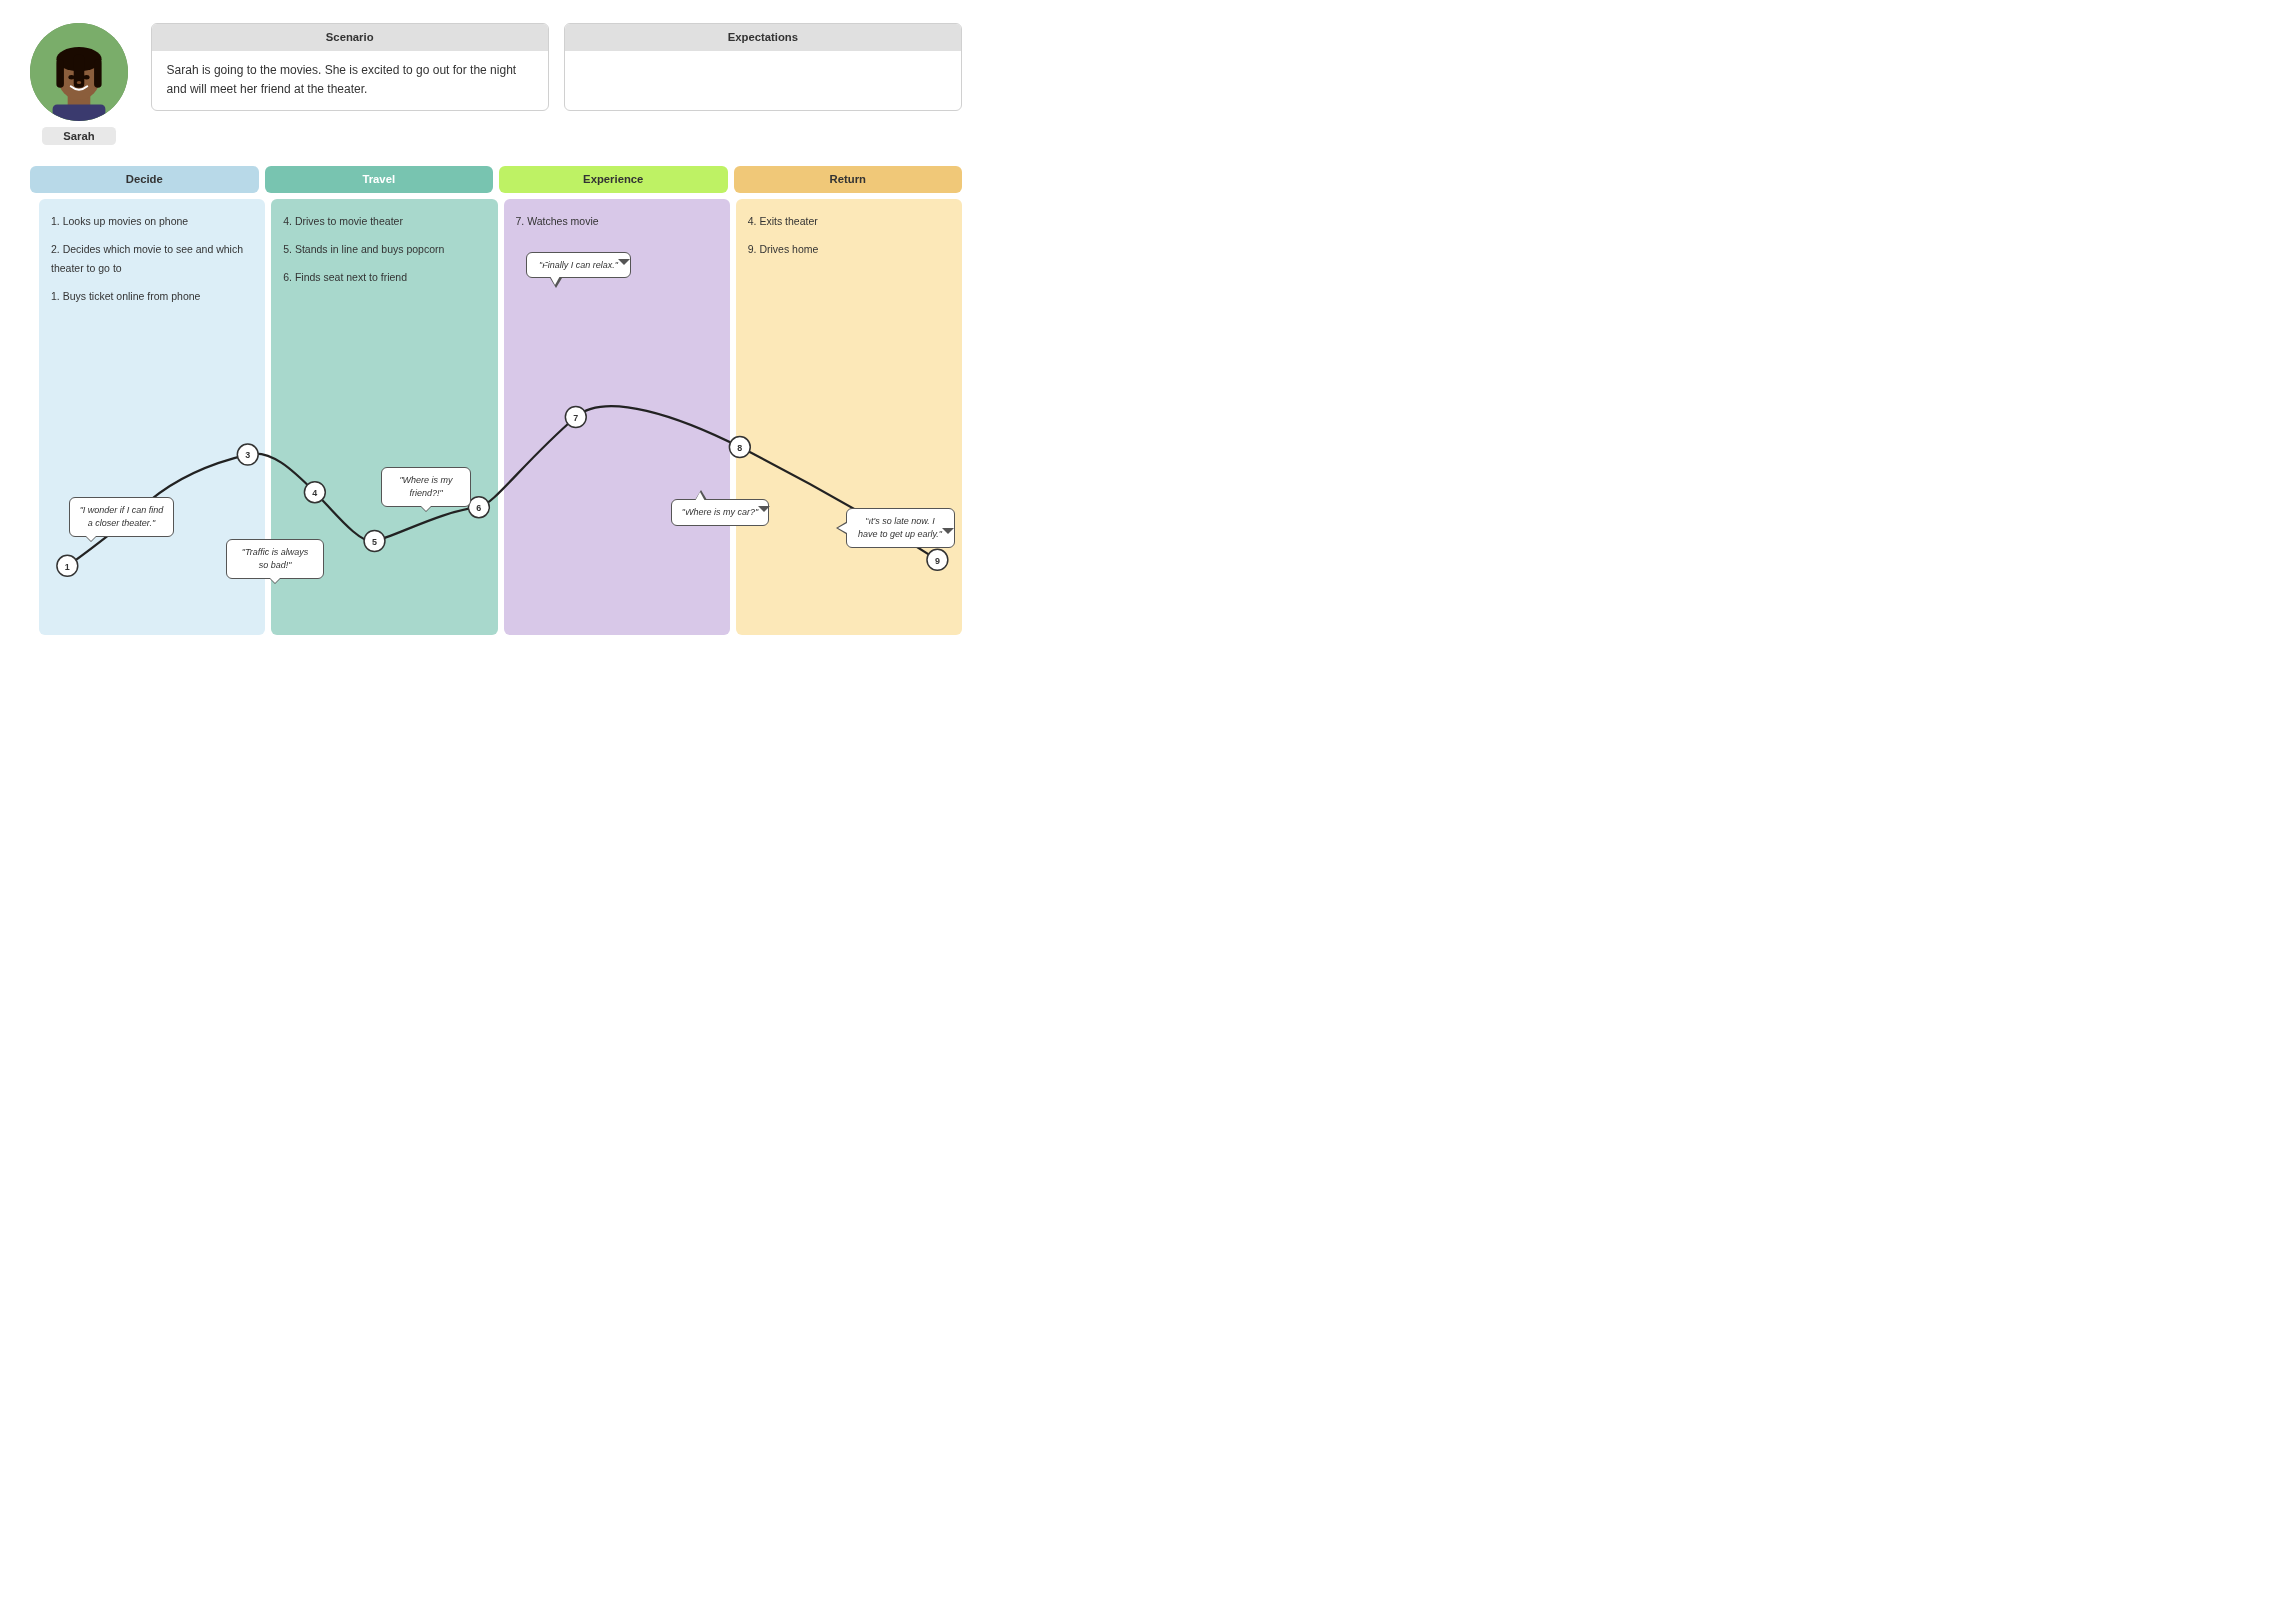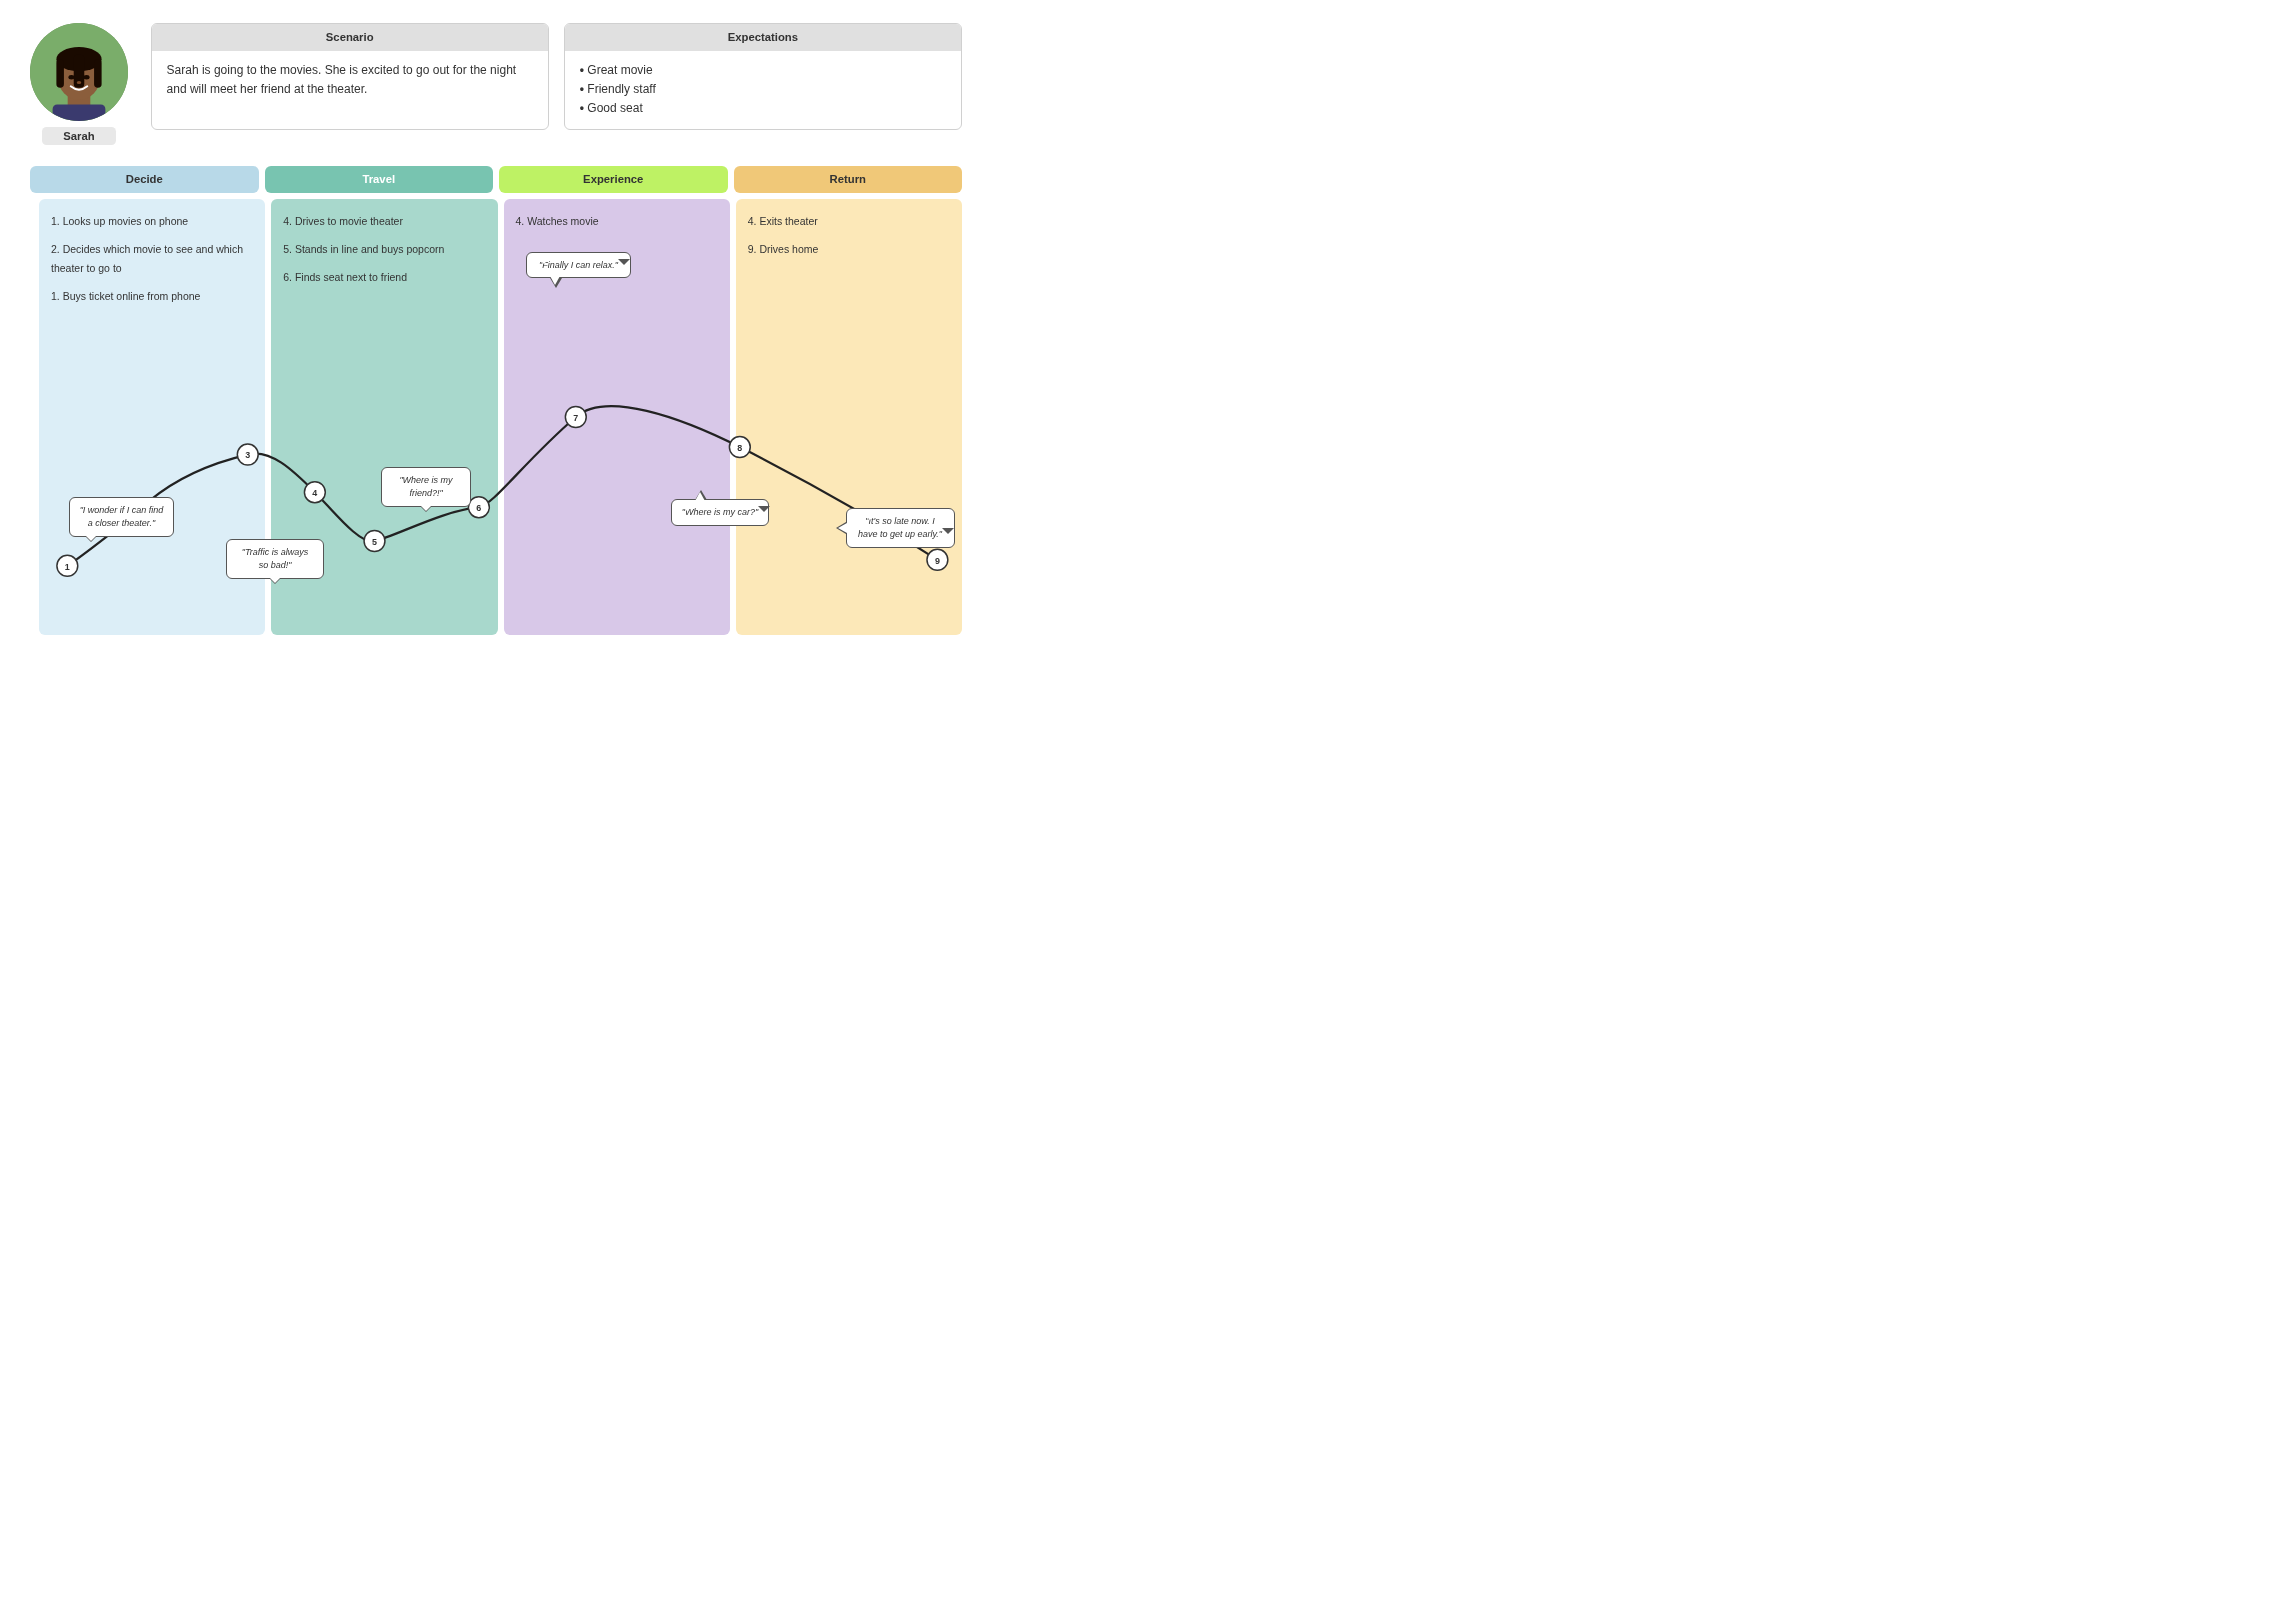--- a/index.html
+++ b/index.html
@@ -235,27 +235,20 @@
 
   <div class="info-blocks">
 
     <div class="info-card">
       <div class="info-card-header">Scenario</div>
       <div class="info-card-body">Sarah is going to the movies. She is excited to go out for the night and will meet her friend at the theater.</div>
     </div>
 
     <div class="info-card">
       <div class="info-card-header">Expectations</div>
-      <div class="info-card-body">
-        <ul>
-          <li>Great movie</li>
-          <li>Friendly staff</li>
-          <li>Good seat</li>
-        </ul>
-      </div>
     </div>
 
   </div>
 </div>
 
 <div class="phases-row">
   <div class="phase-header phase-decide">Decide</div>
   <div class="phase-header phase-travel">Travel</div>
   <div class="phase-header phase-experience">Experience</div>
   <div class="phase-header phase-return">Return</div>
@@ -276,21 +269,21 @@
     <div class="phase-column phase-col-travel">
       <div class="phase-steps">
         <p>4.  Drives to movie theater</p>
         <p>5.  Stands in line and buys popcorn</p>
         <p>6.  Finds seat next to friend</p>
       </div>
     </div>
 
     <div class="phase-column phase-col-experience">
       <div class="phase-steps">
-        <p>4.  Watches movie</p>
+        <p>7.  Watches movie</p>
       </div>
     </div>
 
     <div class="phase-column phase-col-return">
       <div class="phase-steps">
         <p>4.  Exits theater</p>
         <p>9.  Drives home</p>
       </div>
     </div>
 

